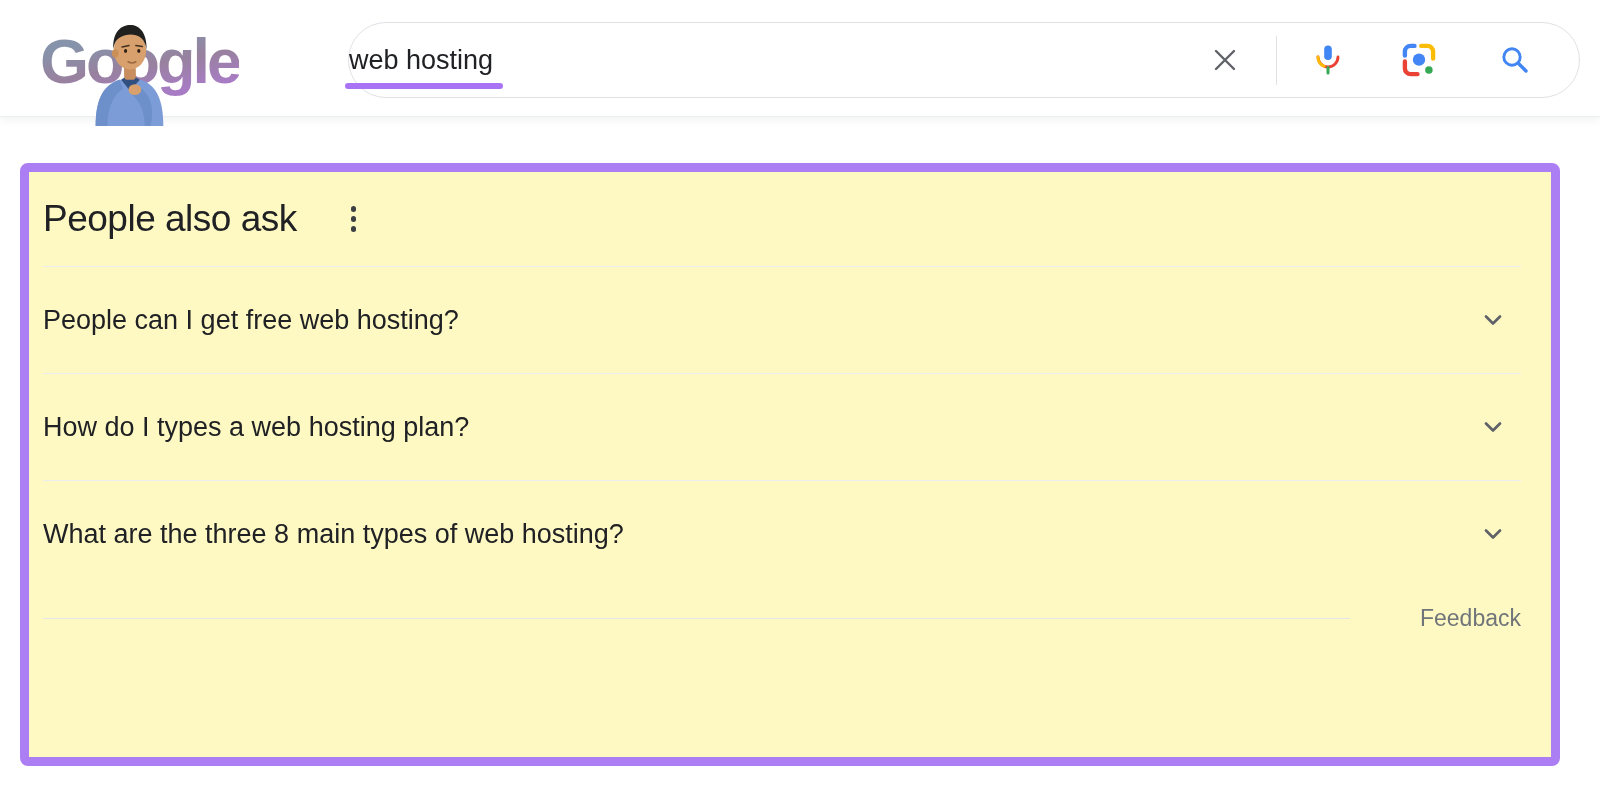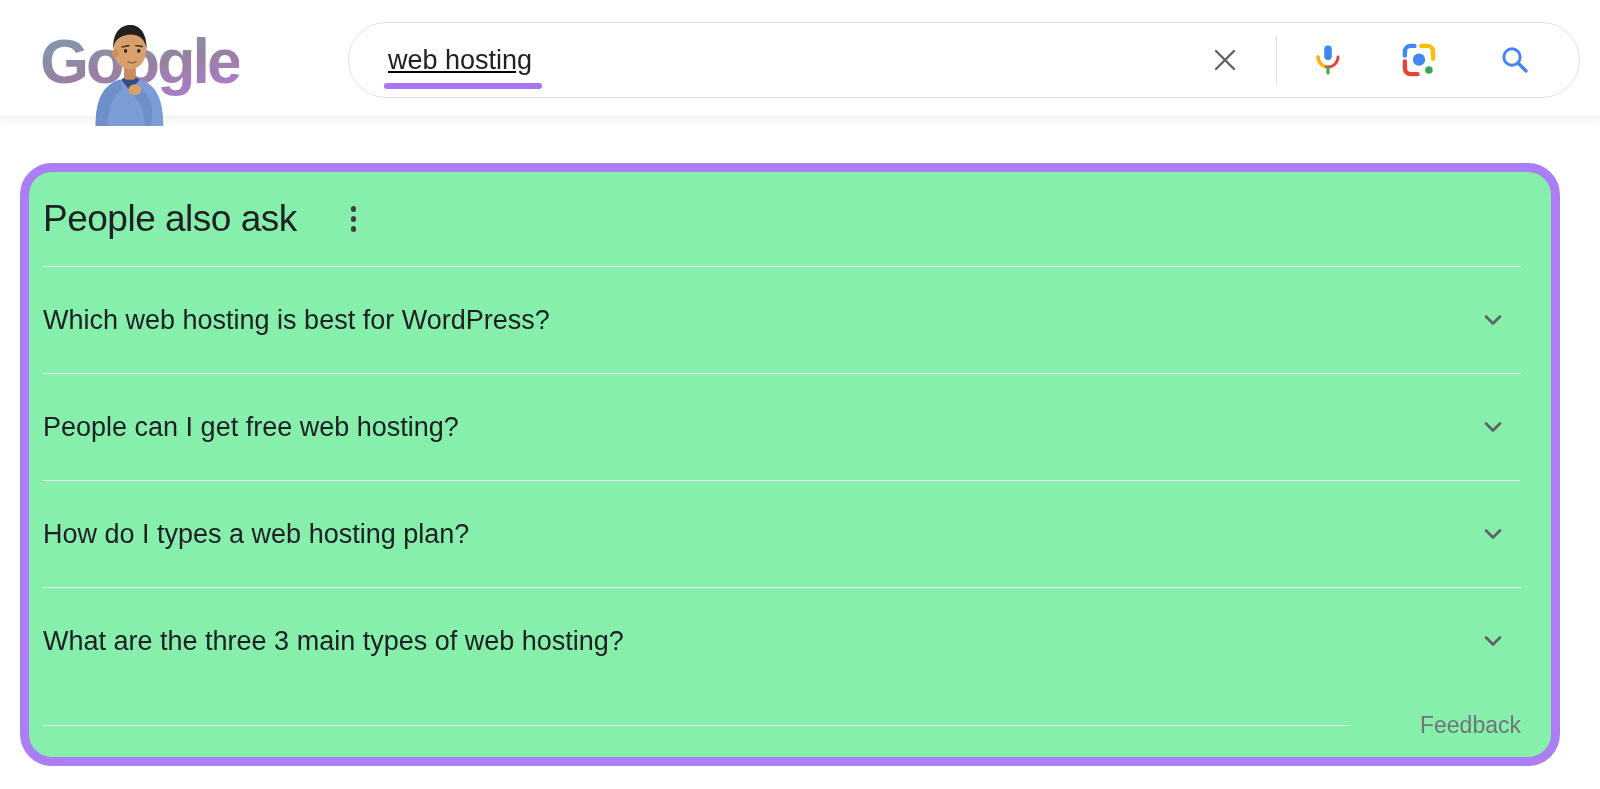--- a/index.html
+++ b/index.html
@@ -13,35 +13,35 @@
 
   .logo { position:absolute; left:40px; top:18px; width:220px; height:92px; cursor:pointer; }
   .logo-word { font-size:63px; font-weight:bold; letter-spacing:-3px; line-height:86px;
     background:linear-gradient(170deg,#8693aa 25%, #98819f 55%, #a87cc5 85%);
     -webkit-background-clip:text; background-clip:text; color:transparent; }
   .doodle { position:absolute; left:40px; top:2px; width:98px; height:106px; }
 
   .search-bar { position:absolute; left:348px; top:22px; width:1232px; height:76px;
     background:#fff; border:1px solid #dfe1e5; border-radius:38px;
     display:flex; align-items:center; }
-  .query-area { margin-left:39px; flex:1; display:flex; align-items:center;text-decoration:underline; }
+  .query-area { flex:1; display:flex; align-items:center; }
   .query { position:relative; display:inline-block; font-size:27px; color:#202124; cursor:text; }
   .query::after { content:""; position:absolute; left:-4px; right:-10px; bottom:-13px;
     height:6px; border-radius:3px; background:#a873f5; }
 
   .bar-icons { display:flex; align-items:center; margin-right:42px; }
   .icon-btn { display:flex; align-items:center; justify-content:center;
     width:44px; height:44px; cursor:pointer; flex:none; }
   .vdiv { width:1px; height:49px; background:#dfe1e5; margin:0 29px; flex:none; }
   .gap-mic { margin-right:47px; }
   .gap-lens { margin-right:52px; }
 
   
   .paa { position:absolute; left:20px; top:163px; width:1540px; height:603px;
-    border:9px solid #ac7ef4; border-radius:32px; background:#86efac;
+    border:9px solid #ac7ef4; border-radius:8px; background:#fef9c3;
     padding:0 30px 0 14px; }
   .paa-head { height:94px; display:flex; align-items:center; }
   .paa-title { font-size:37px; color:#202124; font-weight:400; letter-spacing:-.5px; }
   .dots-btn { margin-left:44px; padding:8px 10px; display:flex; flex-direction:column;
     align-items:center; gap:4.5px; cursor:pointer; }
   .dots-btn i { width:5.5px; height:5.5px; border-radius:50%; background:#3c4043; }
 
   .q-row { height:107px; display:flex; align-items:center; justify-content:space-between;
     border-top:1px solid #ebedef; cursor:pointer; }
   .q-text { font-size:27px; color:#202124; }
@@ -126,49 +126,41 @@
 
   <div class="paa-head">
     <h2 class="paa-title">People also ask</h2>
     <span class="dots-btn">
       <i></i>
         <i></i>
         <i></i>
     </span>
   </div>
 
-  <div class="q-row">
-    <span class="q-text">Which web hosting is best for WordPress?</span>
-    <span class="chevron">
-      <svg width="32" height="32" viewBox="0 0 32 32">
-        <path d="M9 12.5 L16 19.5 L23 12.5" stroke="#5f6368" stroke-width="2.7" fill="none" stroke-linecap="round" stroke-linejoin="round"></path>
-      </svg>
-    </span>
-  </div>
 
   <div class="q-row">
     <span class="q-text">People can I get free web hosting?</span>
     <span class="chevron">
       <svg width="32" height="32" viewBox="0 0 32 32">
         <path d="M9 12.5 L16 19.5 L23 12.5" stroke="#5f6368" stroke-width="2.7" fill="none" stroke-linecap="round" stroke-linejoin="round"></path>
       </svg>
     </span>
   </div>
 
   <div class="q-row">
     <span class="q-text">How do I types a web hosting plan?</span>
     <span class="chevron">
       <svg width="32" height="32" viewBox="0 0 32 32">
         <path d="M9 12.5 L16 19.5 L23 12.5" stroke="#5f6368" stroke-width="2.7" fill="none" stroke-linecap="round" stroke-linejoin="round"></path>
       </svg>
     </span>
   </div>
 
   <div class="q-row">
-    <span class="q-text">What are the three 3 main types of web hosting?</span>
+    <span class="q-text">What are the three 8 main types of web hosting?</span>
     <span class="chevron">
       <svg width="32" height="32" viewBox="0 0 32 32">
         <path d="M9 12.5 L16 19.5 L23 12.5" stroke="#5f6368" stroke-width="2.7" fill="none" stroke-linecap="round" stroke-linejoin="round"></path>
       </svg>
     </span>
   </div>
 
   <div class="feedback-row">
     <span class="feedback-rule"></span>
     <span class="feedback-label">Feedback</span>

